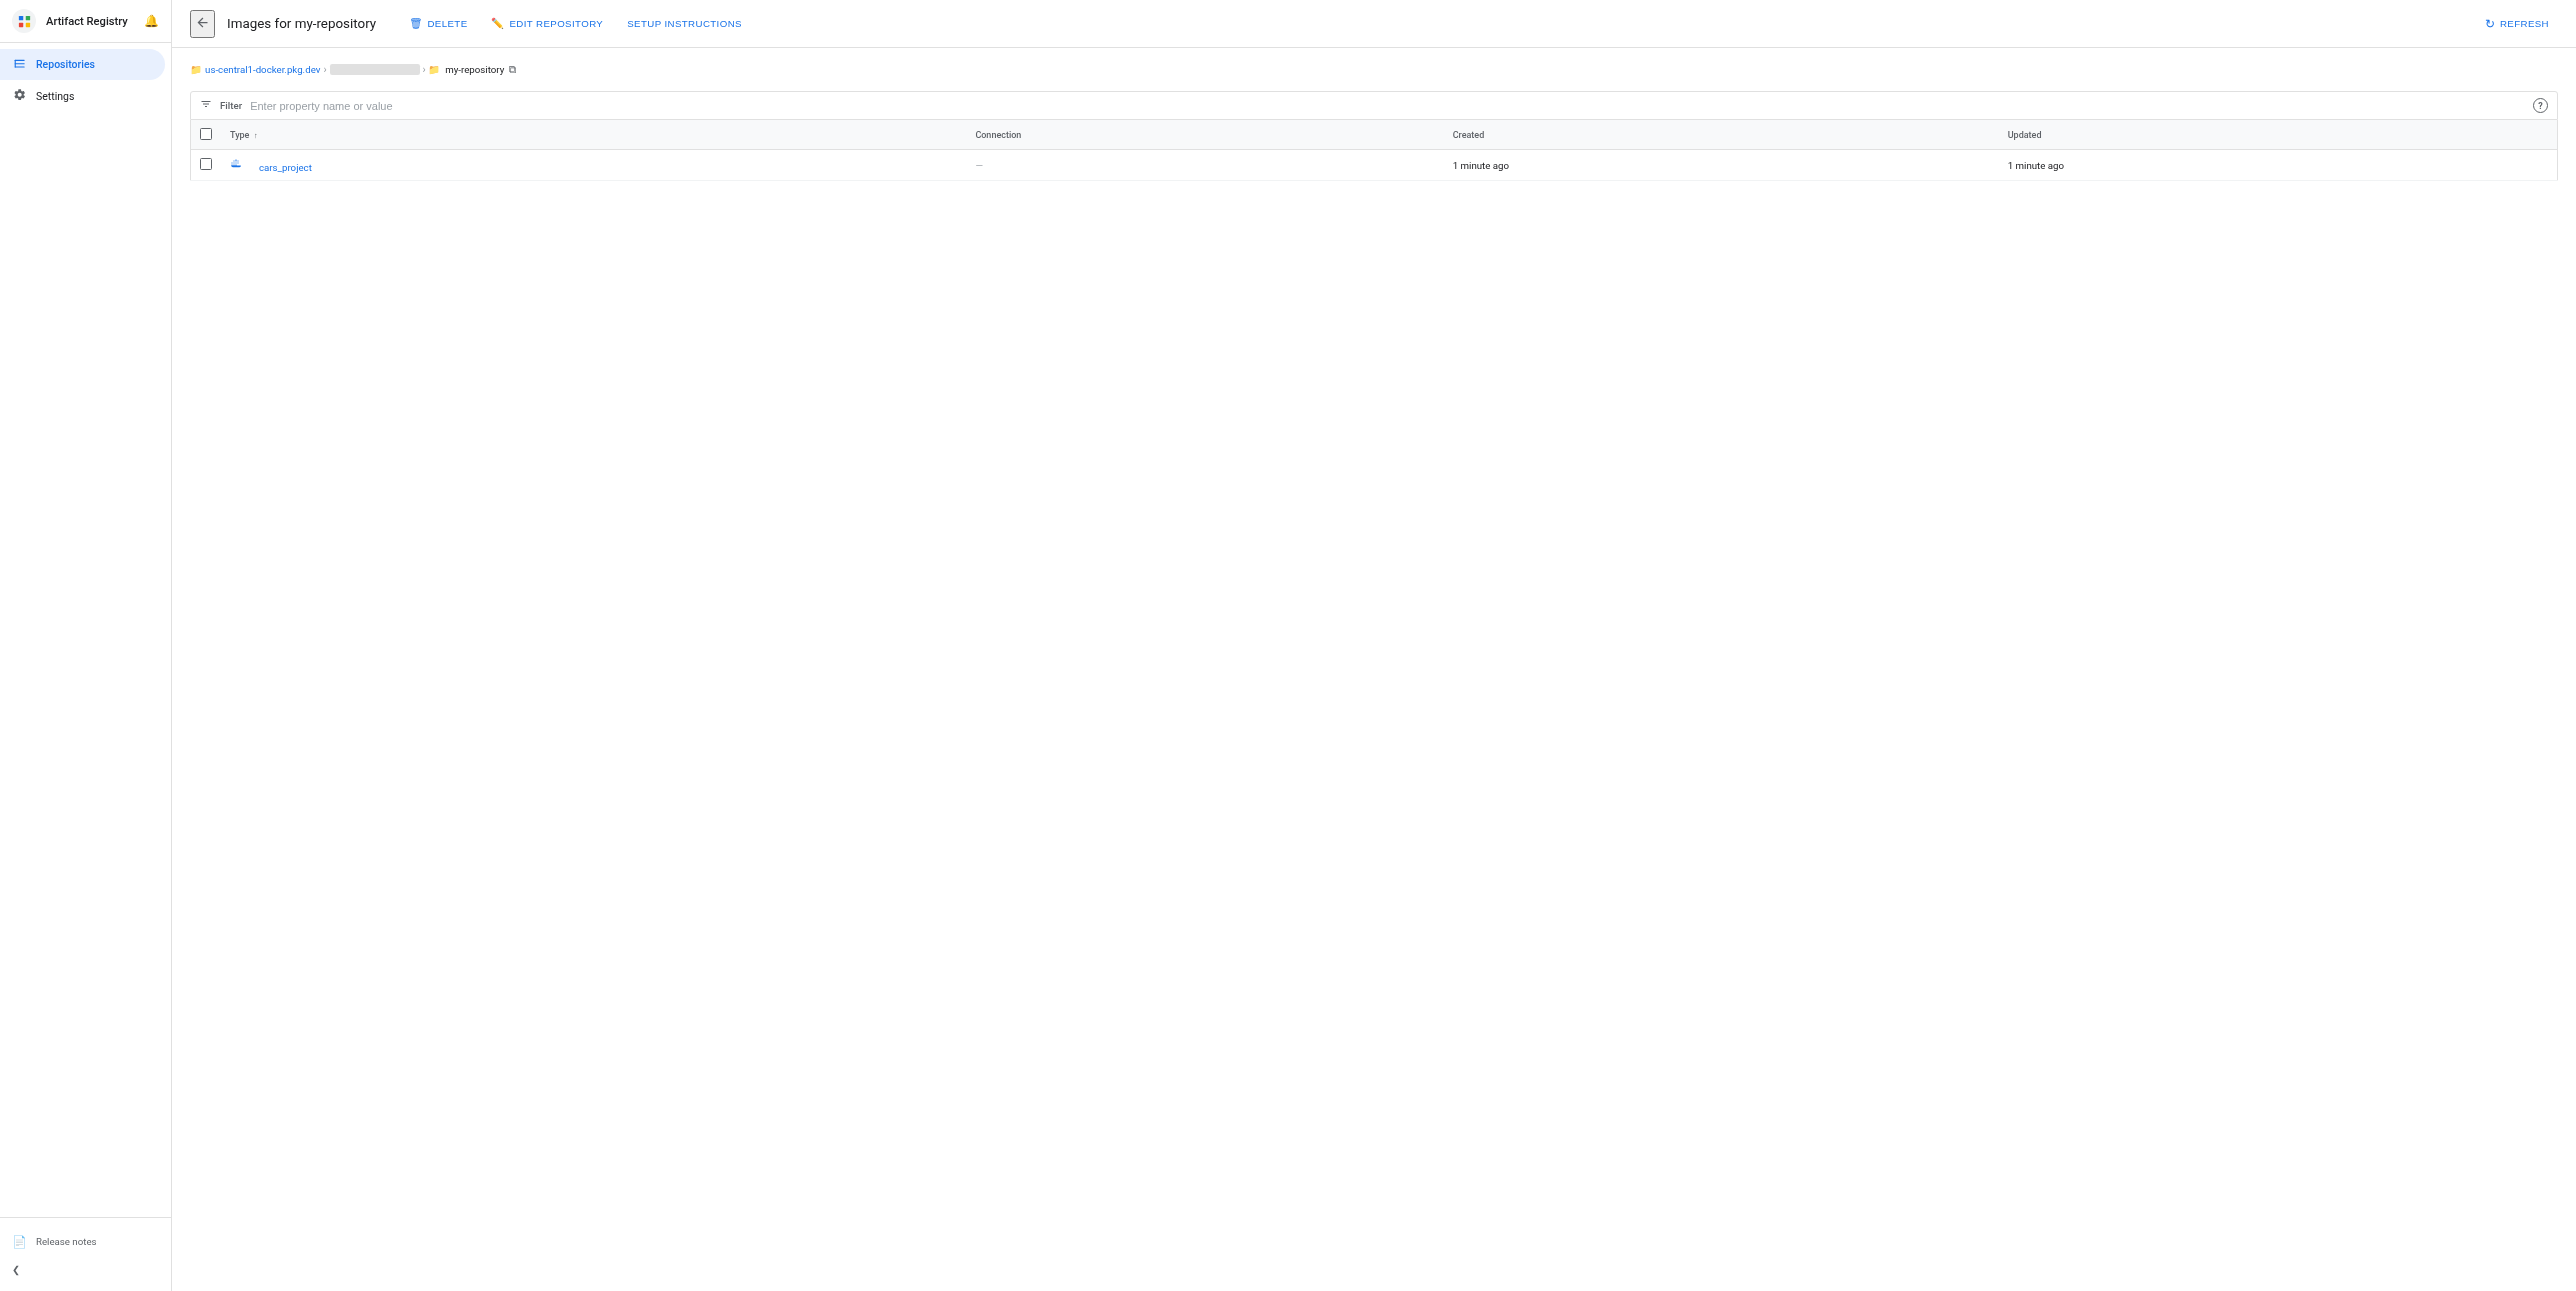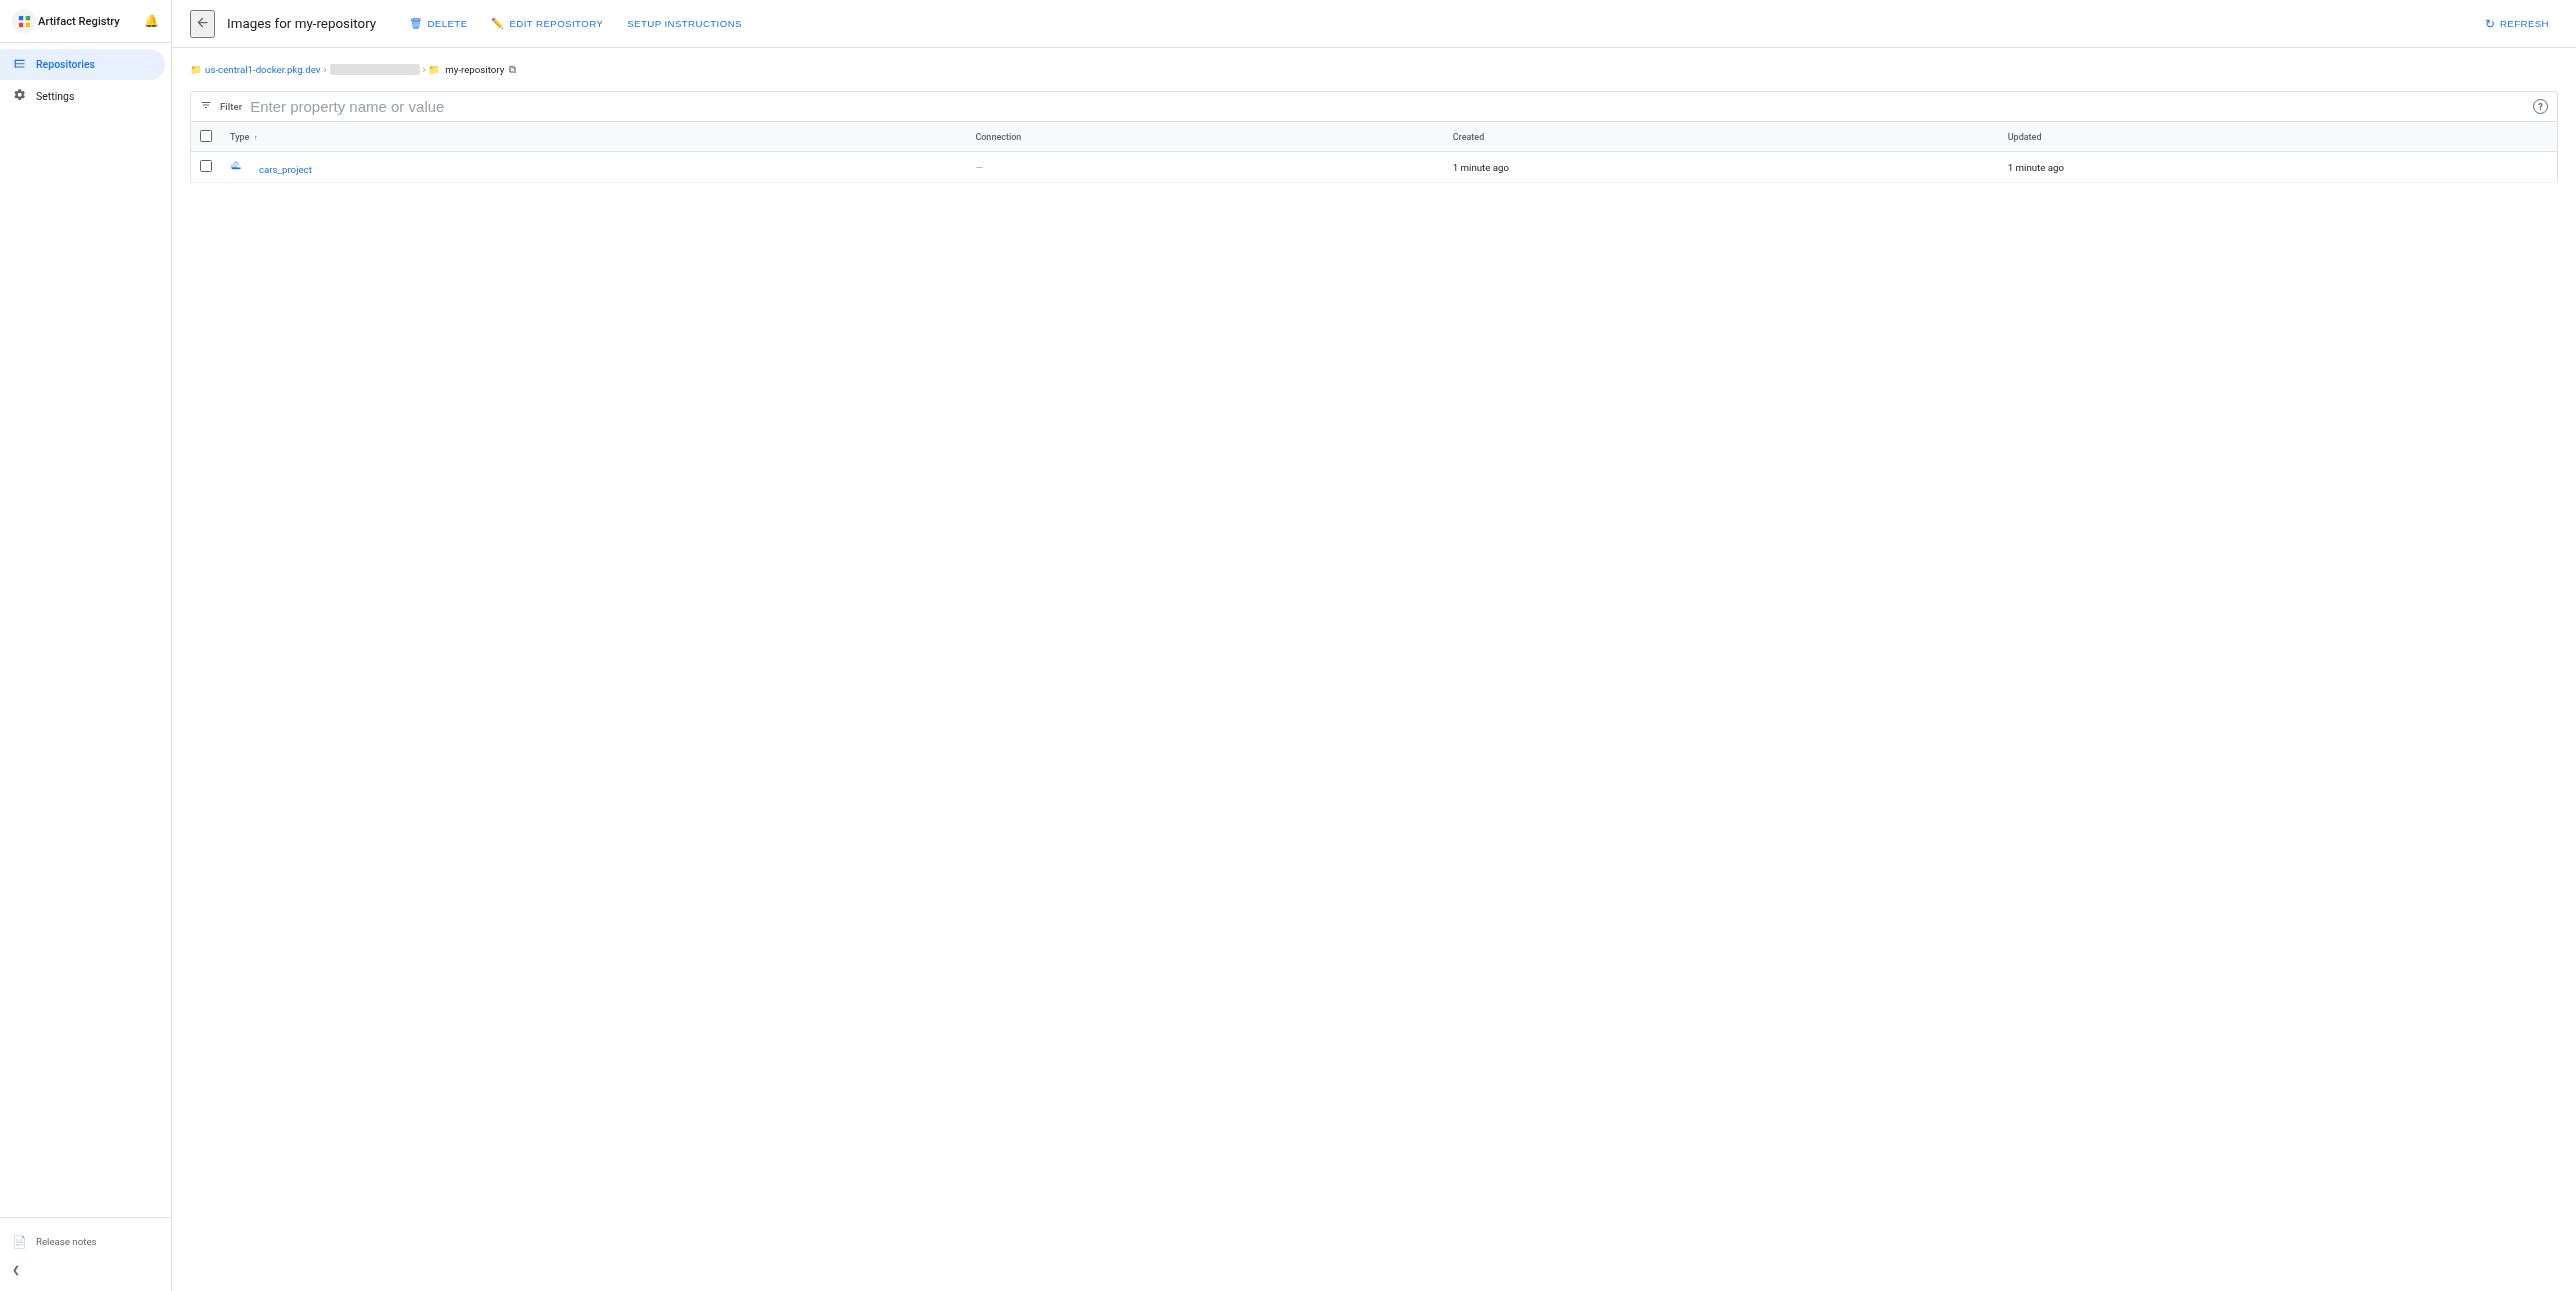--- a/index.html
+++ b/index.html
@@ -13,21 +13,21 @@
       border-right: 0.7px solid #e0e0e0;
       display: flex;
       flex-direction: column;
       height: 100vh;
     }
     .sidebar-header {
       display: flex;
       align-items: center;
       padding: 9px 12px;
       border-bottom: 0.7px solid #e0e0e0;
-      gap: 2px;
+      gap: 10px;
     }
     .sidebar-logo {
       width: 24px;
       height: 24px;
       border-radius: 50%;
       background: #f1f3f4;
       display: flex; align-items: center; justify-content: center;
       font-size: 12px;
     }
     .sidebar-title {
@@ -254,21 +254,21 @@
       border: 0.7px solid #e0e0e0;
       border-radius: 3px 3px 0 0;
       padding: 6px 9px;
       gap: 8px;
       background: #fff;
     }
     .filter-input {
       flex: 1;
       border: none;
       outline: none;
-      font-size: 15px;
+      font-size: 11px;
       color: #202124;
     }
     .filter-input::placeholder { color: #9aa0a6; }
     .filter-help {
       margin-left: auto;
       color: #5f6368;
       cursor: pointer;
       width: 15px;
       height: 15px;
       border-radius: 50%;

